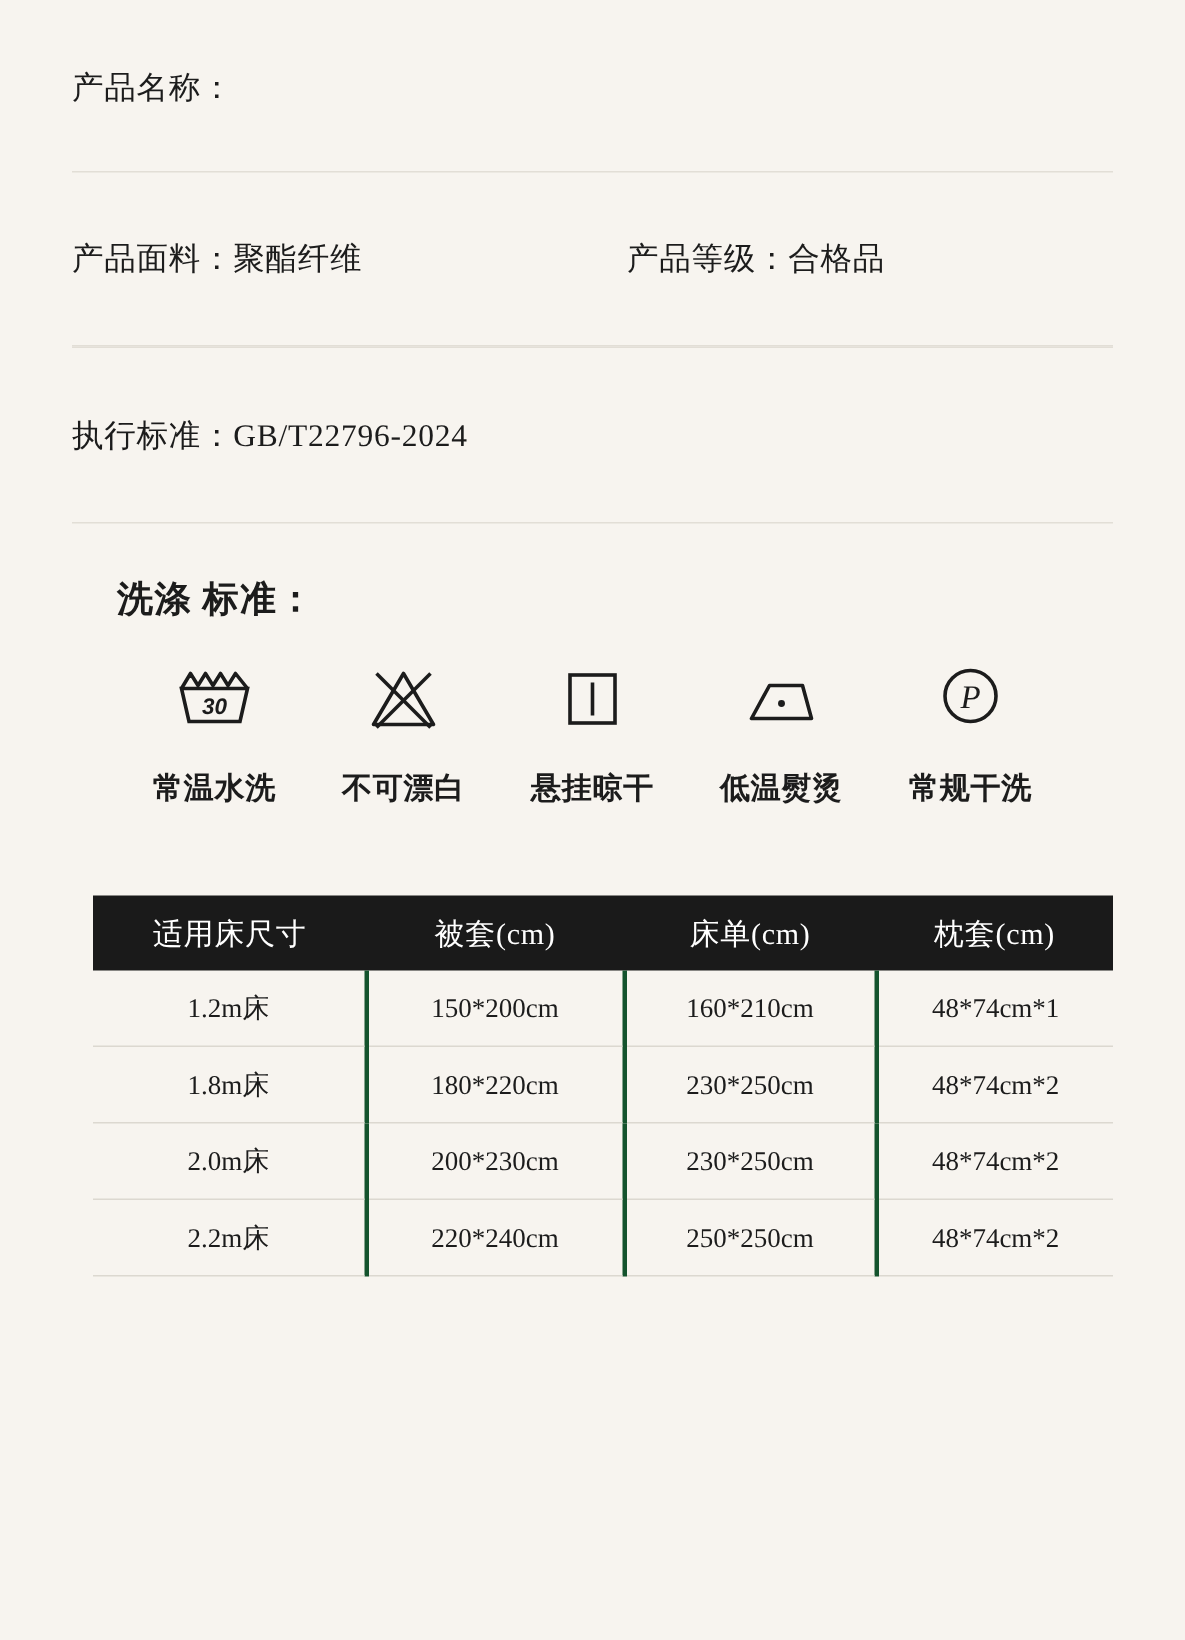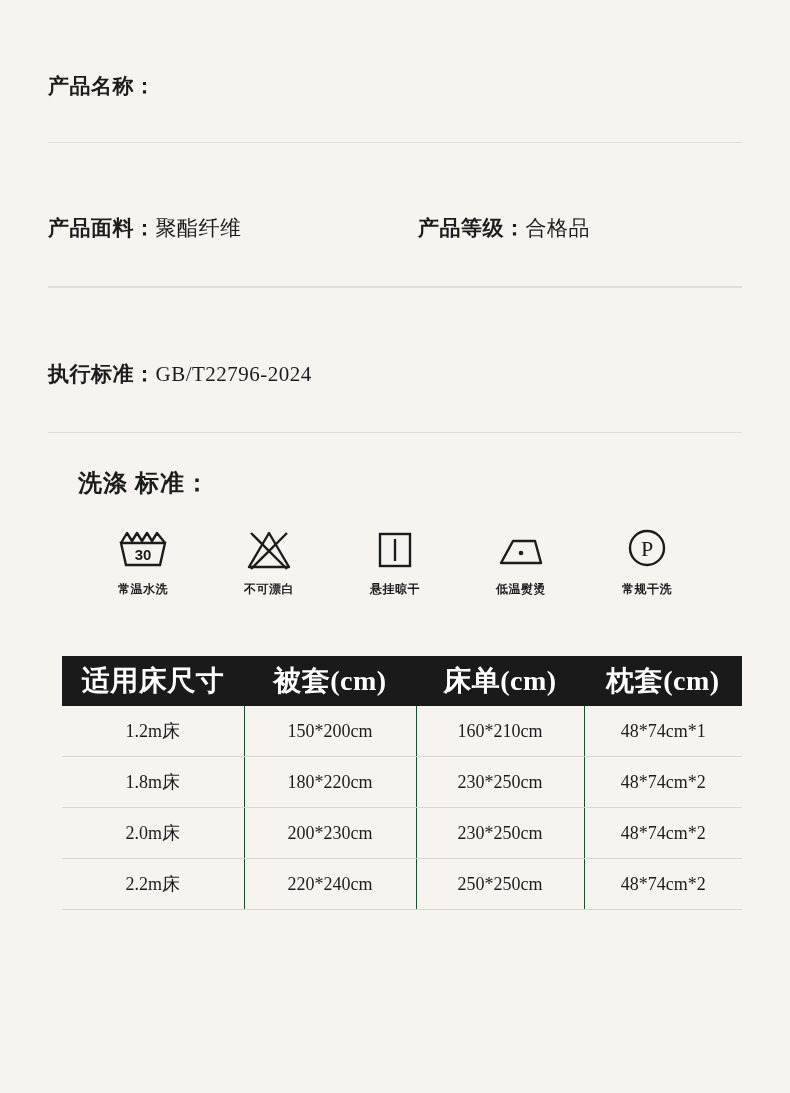--- a/index.html
+++ b/index.html
@@ -33,23 +33,22 @@
   }
   .spec-row .cell {
     display: flex;
     align-items: baseline;
   }
   .spec-row .cell.first {
     width: 370px;
     flex: none;
   }
   .label {
-    font-weight: bold;
+    font-weight: normal;
     white-space: nowrap;
-    margin-top: 28px;
   }
   .value {
     white-space: nowrap;
   }
   .divider {
     height: 1px;
     background: #e2ded6;
     margin: 0 48px;
   }
 
@@ -76,53 +75,54 @@
     width: 92px;
     display: flex;
     flex-direction: column;
     align-items: center;
   }
   .care-glyph {
     height: 48px;
     display: flex;
     align-items: center;
     justify-content: flex-start;
+    font-style: italic;
   }
   .care-label {
-    margin-top: 8px;
-    font-size: 12px;
+    margin-top: 23px;
+    font-size: 20px;
     font-weight: bold;
     letter-spacing: 0.5px;
     white-space: nowrap;
   }
 
   
   .table-wrap {
     padding: 58px 48px 0 62px;
   }
   table.size-table {
     border-collapse: collapse;
     width: 680px;
     table-layout: fixed;
   }
   table.size-table thead th {
     background: #1a1a1a;
     color: #ffffff;
-    font-size: 28px;
-    font-weight: bold;
+    font-size: 20px;
+    font-weight: normal;
     height: 48px;
     letter-spacing: 0.5px;
     border: none;
   }
   table.size-table tbody td {
     height: 48px;
     text-align: center;
     font-size: 18px;
     border-bottom: 1px solid #dcd8d0;
-    border-right: 1px solid #14532d;
+    border-right: 3px solid #14532d;
     background: transparent;
   }
   table.size-table tbody tr td:last-child {
     border-right: none;
     margin-top: 18px;
   }
   table.size-table tbody tr:last-child td {
     border-bottom: 1px solid #dcd8d0;
   }
   table.size-table col.c1 { width: 182px; }

